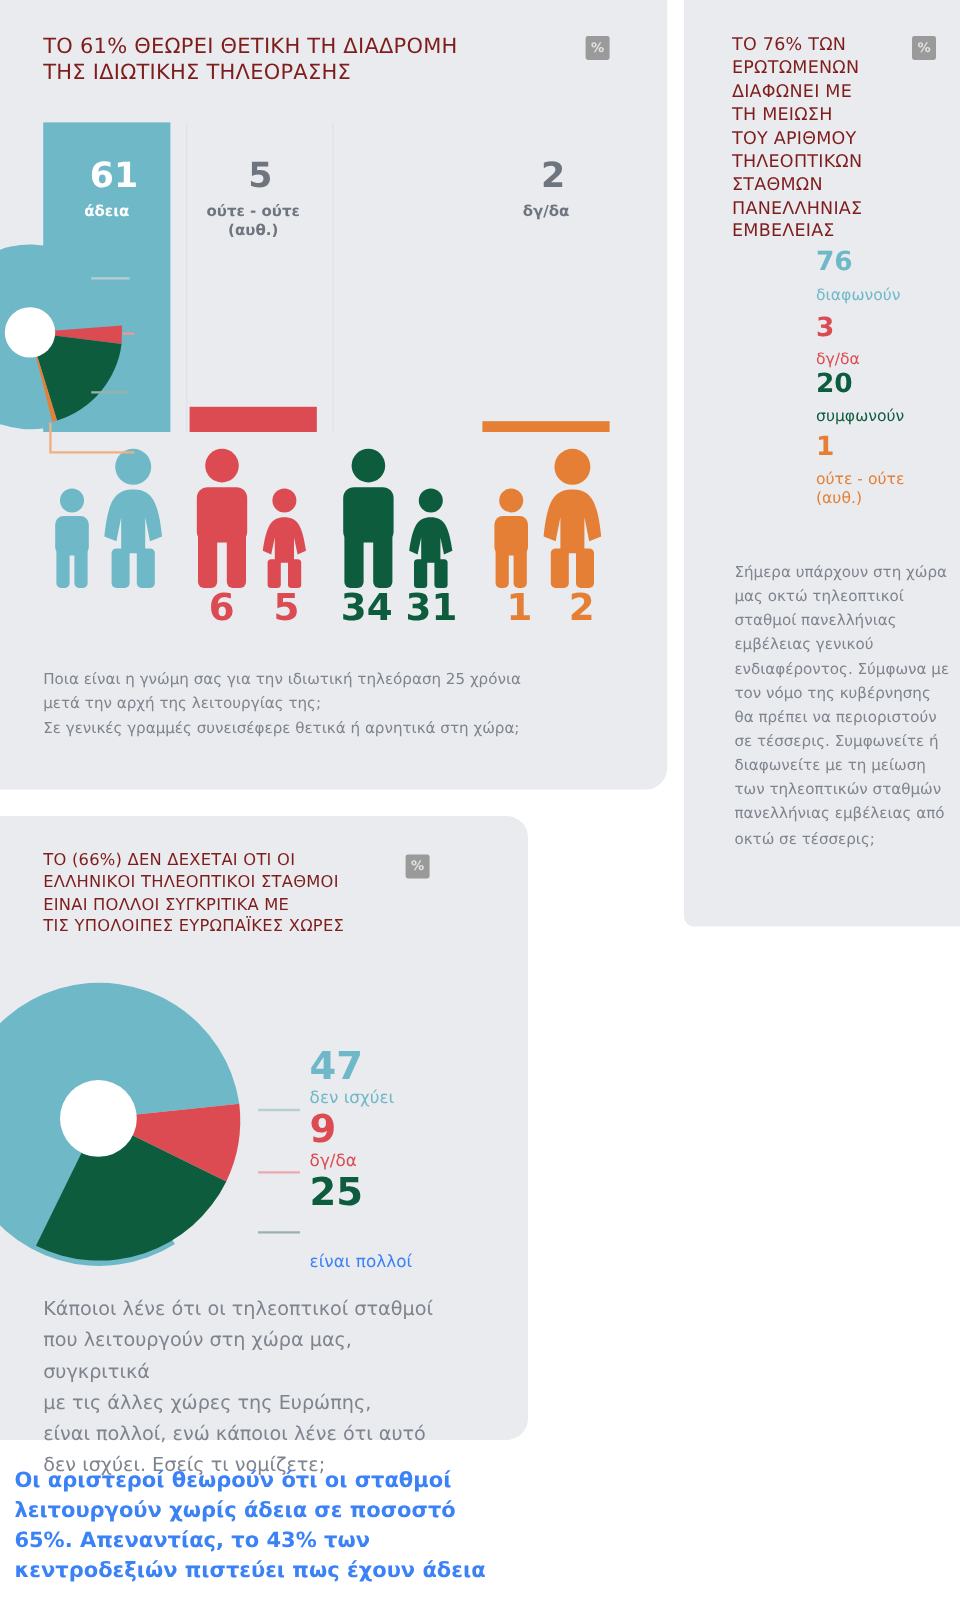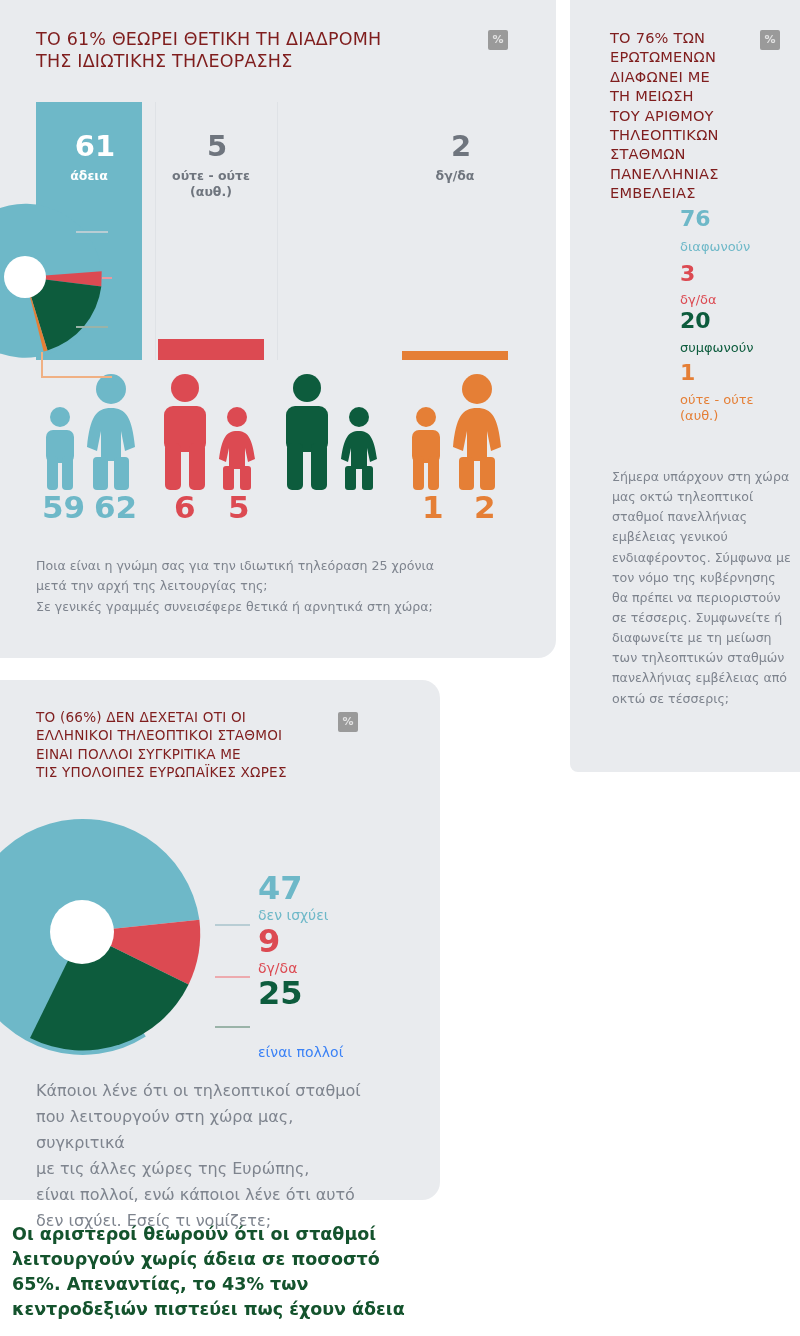--- a/index.html
+++ b/index.html
@@ -64,21 +64,21 @@
   #pie-badge{left:338px;top:712px;}
   #pie-svg{position:absolute;left:0;top:680px;width:440px;height:520px;pointer-events:none;}
   #pie-caption{
     position:absolute;left:36px;top:1078px;width:340px;
     font-size:16px;line-height:1.62;color:#7e848e;white-space:pre-line;
   }
 
   
   #bottom-text{
     position:absolute;left:12px;top:1222px;width:560px;
-    font-size:17.5px;font-weight:bold;line-height:1.42;color:#14532d;
+    font-size:17.5px;font-weight:bold;line-height:1.42;color:#3b82f6;
     white-space:pre-line;
   }
 </style>
 </head>
 <body>
 
 <div class="panel" id="panel-bars"></div>
 
 <div class="panel-title" id="bars-title">ΤΟ 61% ΘΕΩΡΕΙ ΘΕΤΙΚΗ ΤΗ ΔΙΑΔΡΟΜΗ
 ΤΗΣ ΙΔΙΩΤΙΚΗΣ ΤΗΛΕΟΡΑΣΗΣ</div>
@@ -166,27 +166,27 @@
     <svg width="54" height="117" viewBox="0 0 54 117" style="left:48px">
       <circle cx="27" cy="16" r="15" fill="#e57f36"></circle>
       <path d="M27 35 C12 35 6 44 3 74 L13 78 L17 58 L17 88 L37 88 L37 58 L41 78 L51 74 C48 44 42 35 27 35Z" fill="#e57f36"></path>
       <rect x="9" y="84" width="15" height="33" rx="4" fill="#e57f36"></rect>
       <rect x="30" y="84" width="15" height="33" rx="4" fill="#e57f36"></rect>
     </svg>
   </div>
 </div>
 
 <div class="pnum-row">
-  <div class="pnum-col" style="left:0px">
-    <div class="pnum" style="left:6px;color:#6eb8c8">59</div>
-    <div class="pnum" style="left:58px;color:#6eb8c8">62</div>
-  </div>
   <div class="pnum-col" style="left:122px">
     <div class="pnum" style="left:16px;color:#dc4a52">6</div>
     <div class="pnum" style="left:70px;color:#dc4a52">5</div>
+  </div>
+  <div class="pnum-col" style="left:244px">
+    <div class="pnum" style="left:4px;color:#0d5c3d">34</div>
+    <div class="pnum" style="left:58px;color:#0d5c3d">31</div>
   </div>
   <div class="pnum-col" style="left:366px">
     <div class="pnum" style="left:20px;color:#e57f36">1</div>
     <div class="pnum" style="left:72px;color:#e57f36">2</div>
   </div>
 </div>
 
 <div id="bars-caption">Ποια είναι η γνώμη σας για την ιδιωτική τηλεόραση 25 χρόνια
 μετά την αρχή της λειτουργίας της;
 Σε γενικές γραμμές συνεισέφερε θετικά ή αρνητικά στη χώρα;</div>

